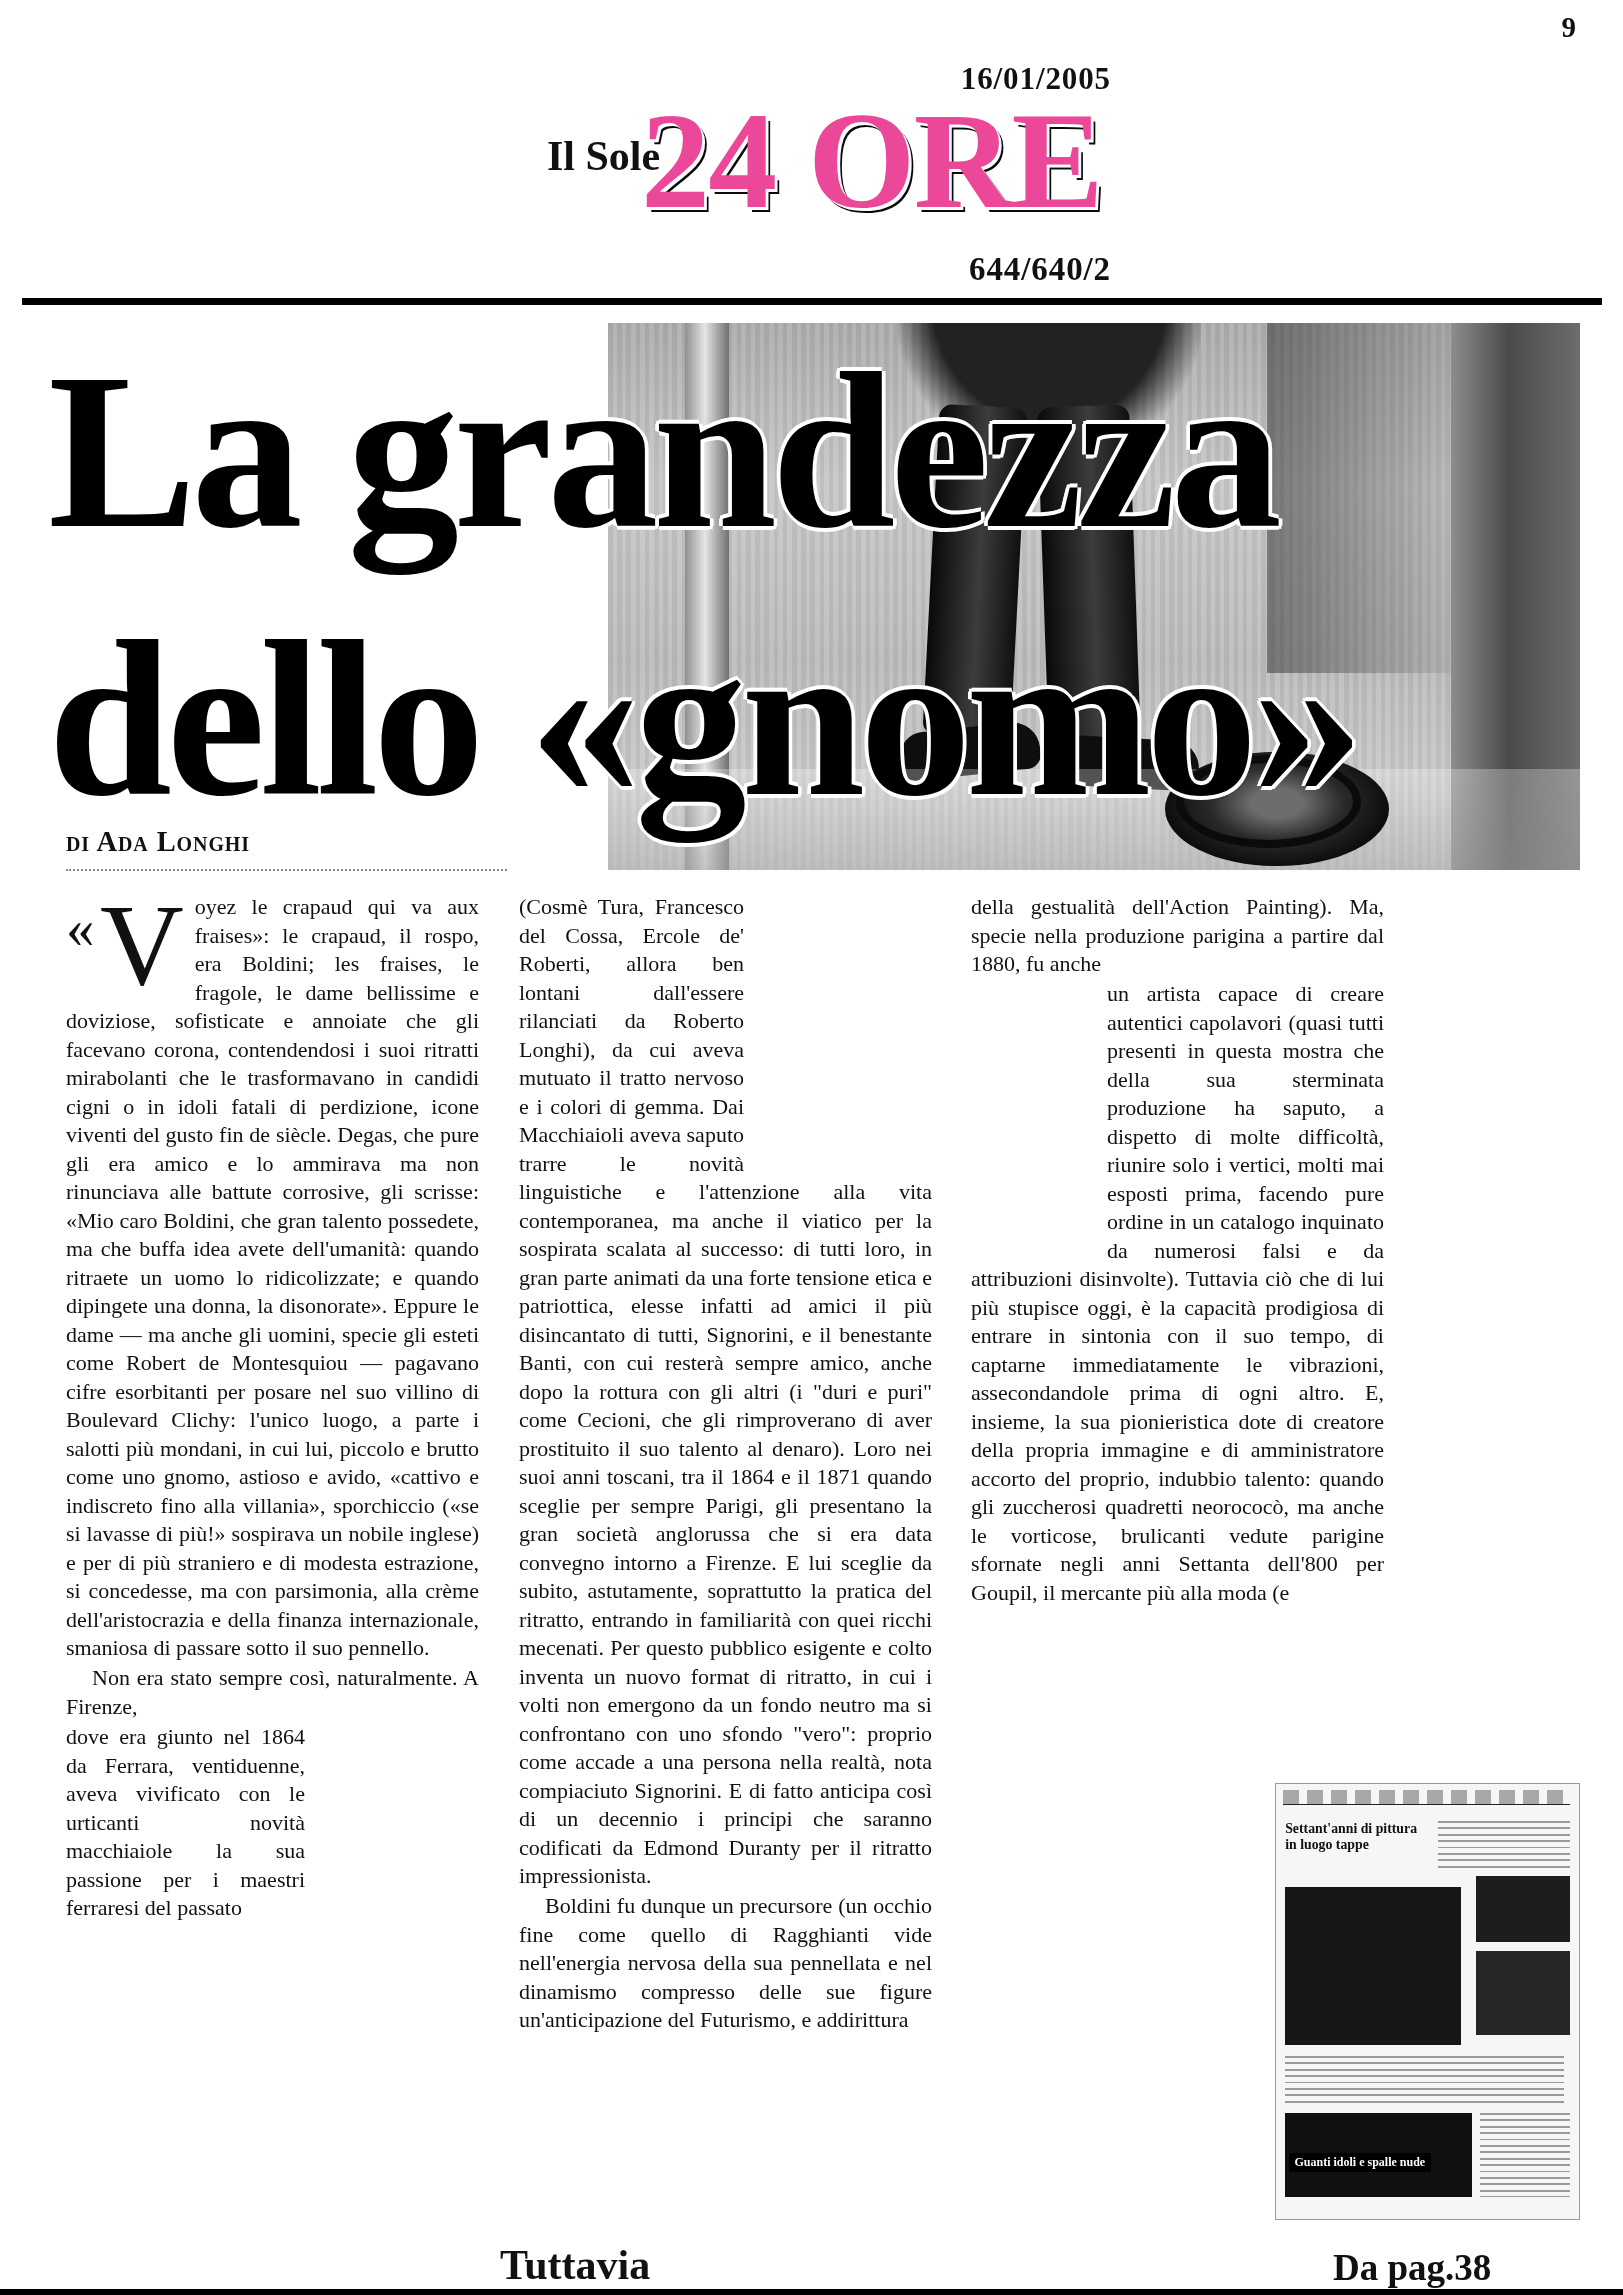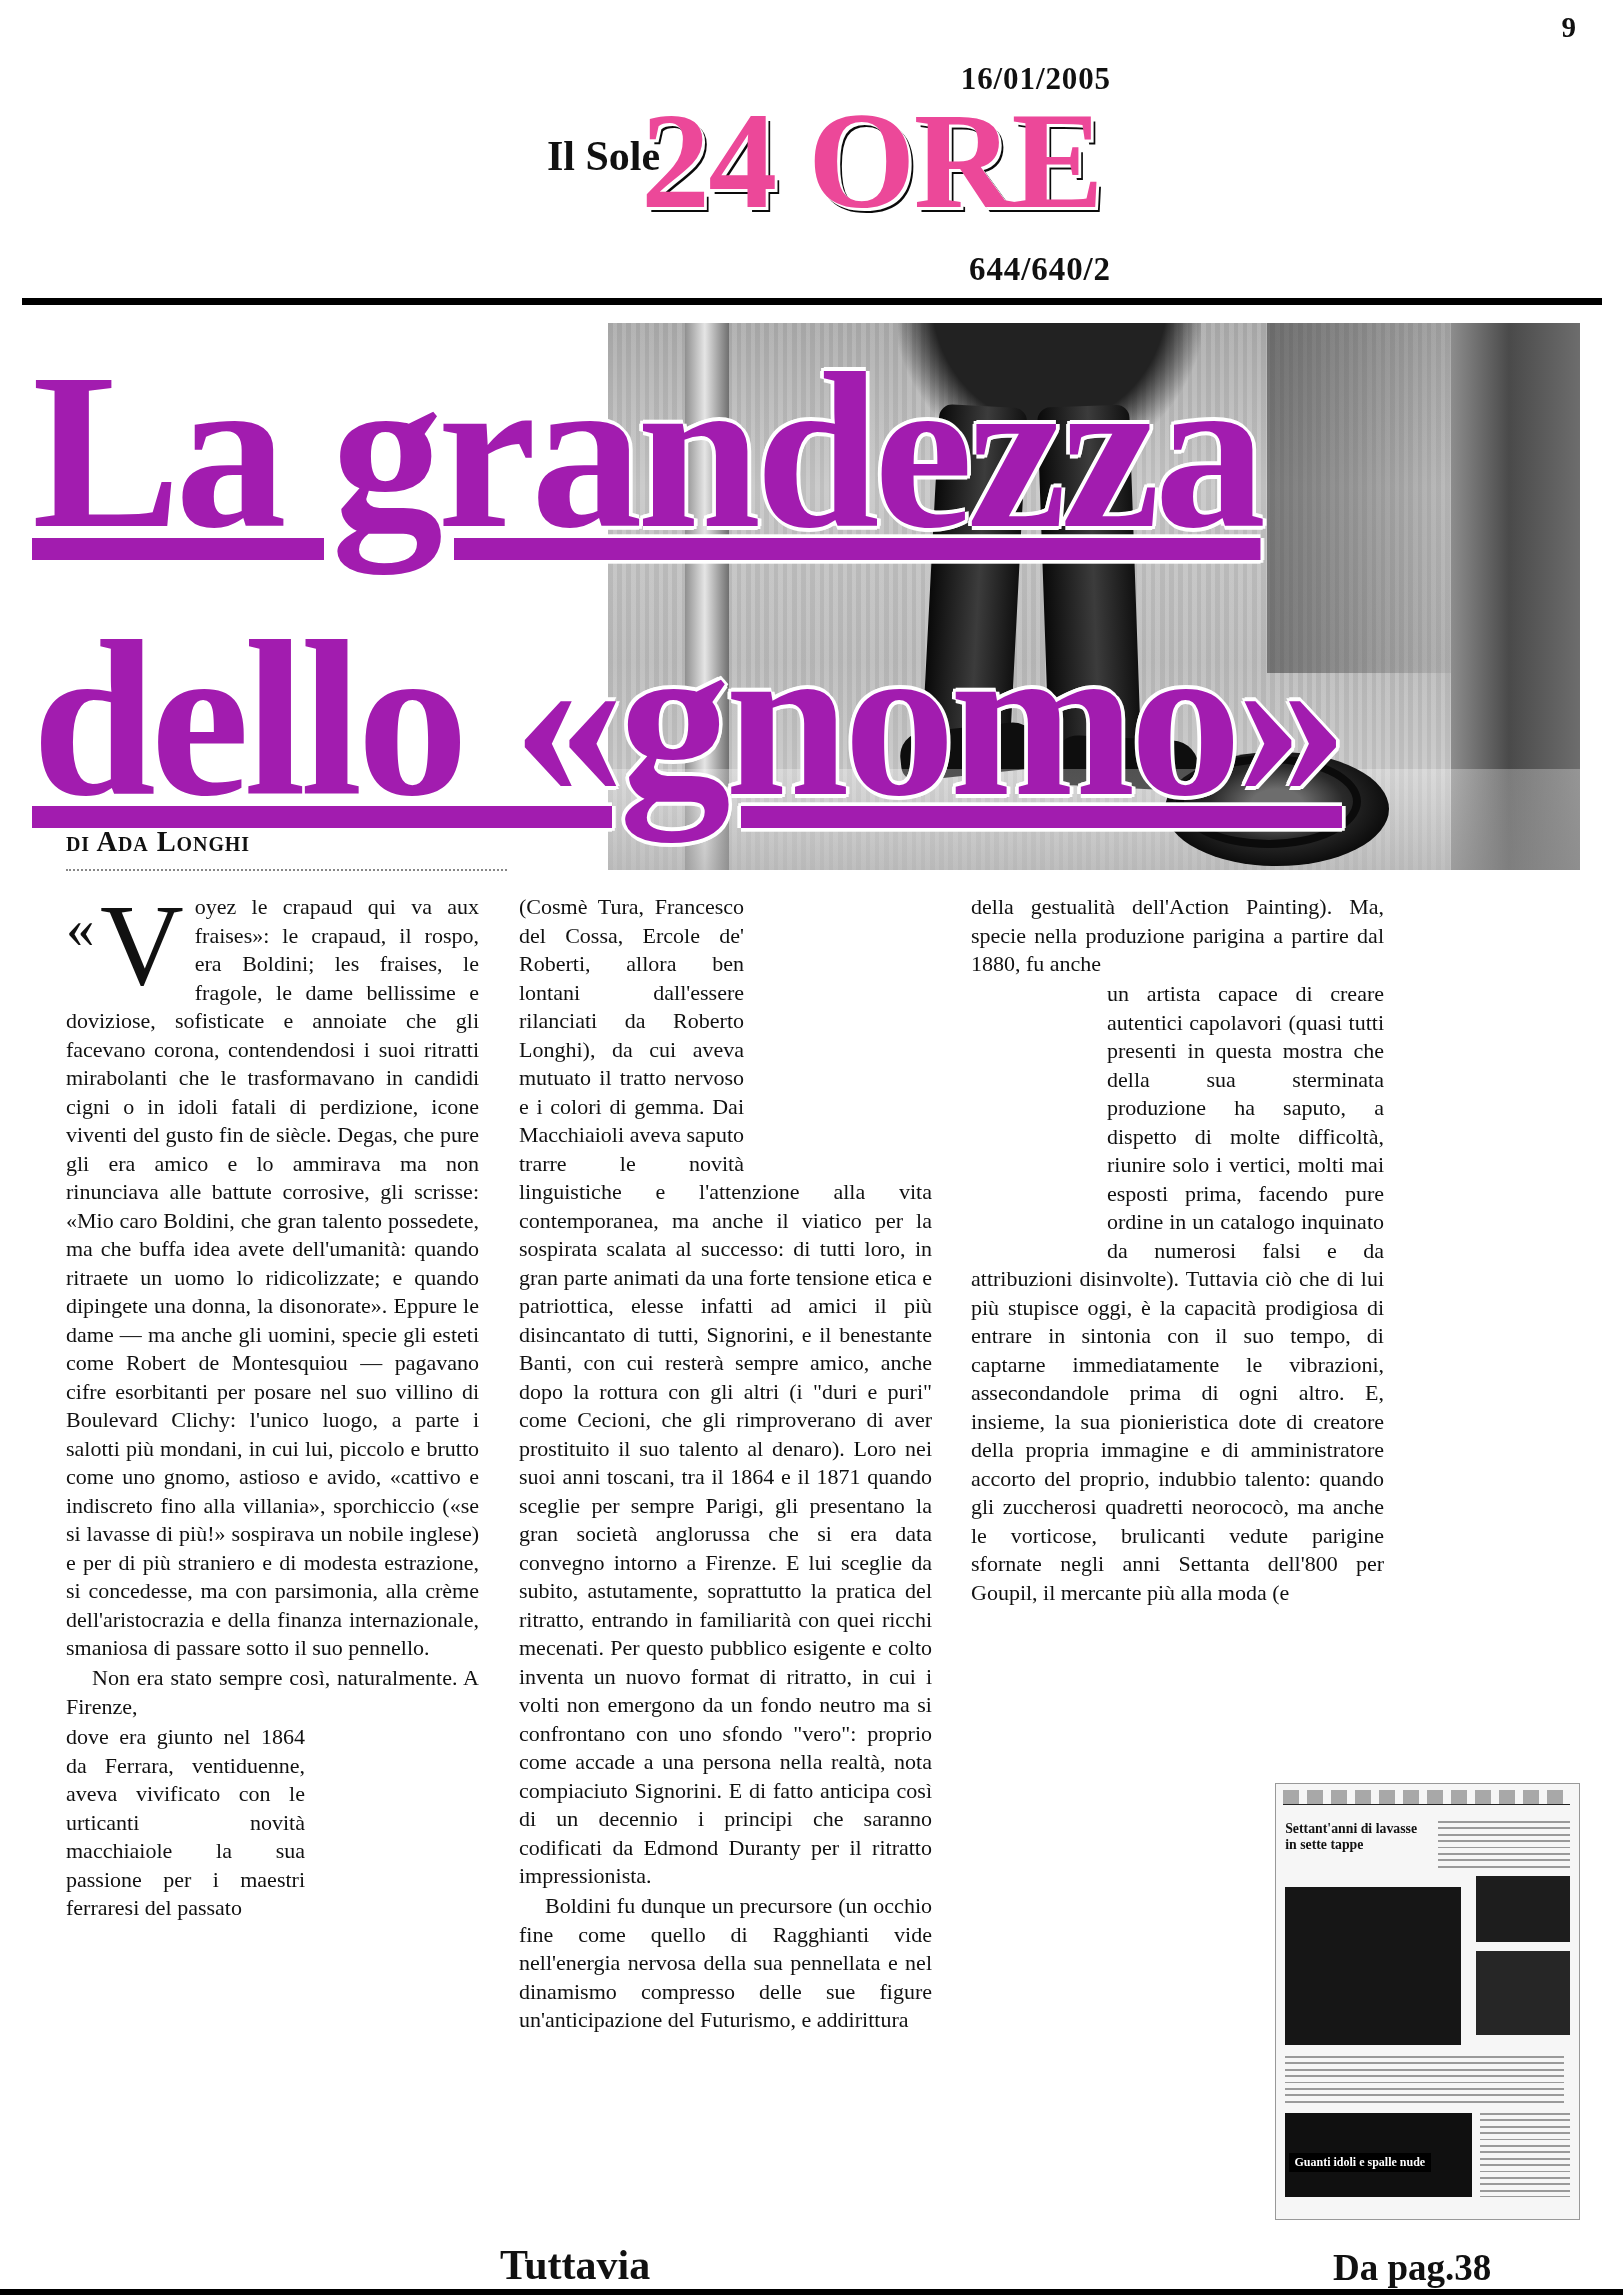--- a/index.html
+++ b/index.html
@@ -37,24 +37,23 @@
   .photo .shoe{position:absolute;background:#0e0e0e;border-radius:24px 27.5px 14.7px 14.7px;}
   .photo .shoe.l{left:292px;top:404px;width:140px;height:48px;transform:rotate(-6deg);}
   .photo .shoe.r{left:446px;top:415px;width:145px;height:50px;transform:rotate(3deg);}
   .photo .floor{position:absolute;left:0;bottom:0;width:100%;height:101px;background:linear-gradient(180deg,rgba(255,255,255,.28),rgba(170,170,170,.55));}
   .photo .bucket{position:absolute;right:191px;bottom:3.7px;width:224px;height:114px;border-radius:50%;
     background:radial-gradient(ellipse at 50% 45%,#6d6d6d 0 16%,#2a2a2a 42%,#0c0c0c 72%,#3f3f3f 100%);}
   .photo .bucket-ring{position:absolute;right:219px;bottom:22px;width:169px;height:77px;border-radius:50%;border:8.3px solid #0b0b0b;}
 
   
   .headline{
-    position:absolute;left:32px;top:317px;width:1570px;z-index:3;
-    font-size:223px;line-height:1.2;font-weight:700;letter-spacing:-5.5px;color:#a21caf;
+    position:absolute;left:48px;top:317px;width:1570px;z-index:3;
+    font-size:223px;line-height:1.2;font-weight:700;letter-spacing:-5.5px;color:#000000;
     text-shadow:3.7px 0 0 #fff,-3.7px 0 0 #fff,0 3.7px 0 #fff,0 -3.7px 0 #fff,2.8px 2.8px 0 #fff,-2.8px -2.8px 0 #fff;
-    text-decoration:underline;
   }
 
   
   .byline{
     position:absolute;left:66px;top:826px;width:441px;z-index:4;
     font-size:28.5px;font-weight:700;font-variant:small-caps;letter-spacing:0.9px;
     border-bottom:2.8px dotted #888;padding-bottom:11px;
   }
 
   
@@ -156,21 +155,21 @@
 
   <div class="col col-3">
     <p>della gestualità dell'Action Painting). Ma, specie nella produzione parigina a partire dal 1880, fu anche</p>
     <p>
       <span class="spacer sp-left sp-col3"></span><span>un artista capace di creare autentici capolavori (quasi tutti presenti in questa mostra che della sua sterminata produzione ha saputo, a dispetto di molte difficoltà, riunire solo i vertici, molti mai esposti prima, facendo pure ordine in un catalogo inquinato da numerosi falsi e da attribuzioni disinvolte). Tuttavia ciò che di lui più stupisce oggi, è la capacità prodigiosa di entrare in sintonia con il suo tempo, di captarne immediatamente le vibrazioni, assecondandole prima di ogni altro. E, insieme, la sua pionieristica dote di creatore della propria immagine e di amministratore accorto del proprio, indubbio talento: quando gli zuccherosi quadretti neorococò, ma anche le vorticose, brulicanti vedute parigine sfornate negli anni Settanta dell'800 per Goupil, il mercante più alla moda (e</span>
     </p>
   </div>
 
   <div class="thumb">
     <div class="t-mast"></div>
-    <div class="t-kicker">Settant'anni di lavasse in sette tappe</div>
+    <div class="t-kicker">Settant'anni di pittura in luogo tappe</div>
     <div class="t-lines t-lines1"></div>
     <div class="t-photo1"></div>
     <div class="t-photo2"></div>
     <div class="t-photo3"></div>
     <div class="t-lines t-lines2"></div>
     <div class="t-photo4"></div>
     <div class="t-caption">Guanti idoli e spalle nude</div>
     <div class="t-lines t-lines3"></div>
   </div>
 

